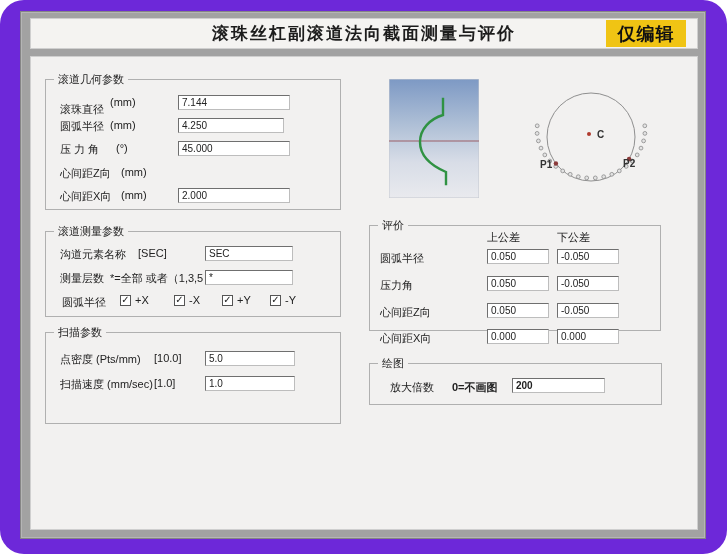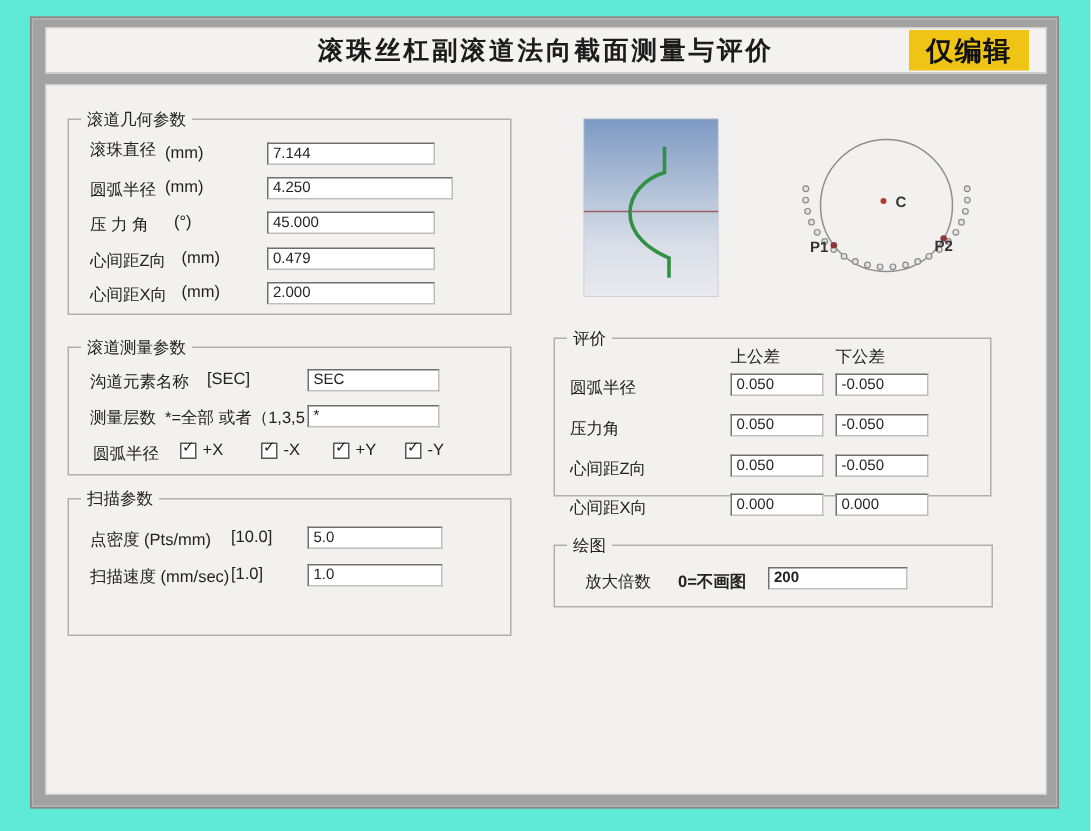--- a/index.html
+++ b/index.html
@@ -1,17 +1,17 @@
 <!DOCTYPE html>
 <html><head>
 <meta charset="utf-8">
 <style>
   * { margin:0; padding:0; box-sizing:border-box; }
   html,body { background:#ffffff; font-family:"Liberation Sans","DejaVu Sans",sans-serif; }
-  .stage { position:relative; width:727px; height:554px; background:#5eead4; overflow:hidden; }
+  .stage { position:relative; width:727px; height:554px; background:#6d28d9; overflow:hidden;border-radius:24px; }
 
   .window { position:absolute; left:20px; top:11px; width:686px; height:528px;
             background:#a2a2a2; border:1px solid #858585; box-shadow:inset 0 0 0 1px #b5b5b5; }
 
   .titlebar { position:absolute; left:9px; top:6px; width:668px; height:31px;
               background:#f4f3f1; border:1px solid #cfcfcf; display:flex;
               align-items:center; justify-content:center; }
   .title { font-size:17px; font-weight:600; color:#1c1c1c; letter-spacing:2px; }
   .badge { position:absolute; right:11px; top:1px; width:80px; height:27px;
            background:#f0c414; color:#111; font-size:18px; font-weight:700;
@@ -52,35 +52,34 @@
     <div class="titlebar">
       <span class="title">滚珠丝杠副滚道法向截面测量与评价</span>
       <span class="badge">仅编辑</span>
     </div>
 
     <div class="content">
 
       <div class="groupbox" style="left:14px; top:22px; width:296px; height:131px;">
         <span class="gtitle">滚道几何参数</span>
 
-        <span class="lbl" style="left:14px; top:12px;">滚珠直径</span>
+        <span class="lbl" style="left:14px; top:22px;">滚珠直径</span>
         <span class="lbl" style="left:64px; top:16px;">(mm)</span>
         <input class="fld" style="left: 132px; top: 15px; width: 112px;" value="7.144">
 
         <span class="lbl" style="left:14px; top:39px;">圆弧半径</span>
         <span class="lbl" style="left:64px; top:39px;">(mm)</span>
-        <input class="fld" style="left: 132px; top: 38px; width: 124px;" value="4.250">
+        <input class="fld" style="left: 132px; top: 38px; width: 106px;" value="4.250">
 
         <span class="lbl" style="left:14px; top:62px;">压 力 角</span>
         <span class="lbl" style="left:70px; top:62px;">(°)</span>
         <input class="fld" style="left: 132px; top: 61px; width: 112px;" value="45.000">
 
         <span class="lbl" style="left:14px; top:86px;">心间距Z向</span>
         <span class="lbl" style="left:75px; top:86px;">(mm)</span>
-        <input class="fld" style="left: 132px; top: 85px; width: 112px;" value="0.479">
 
         <span class="lbl" style="left:14px; top:109px;">心间距X向</span>
         <span class="lbl" style="left:75px; top:109px;">(mm)</span>
         <input class="fld" style="left: 132px; top: 108px; width: 112px;" value="2.000">
       </div>
 
       <div class="groupbox" style="left:14px; top:174px; width:296px; height:86px;">
         <span class="gtitle">滚道测量参数</span>
 
         <span class="lbl" style="left:14px; top:15px;">沟道元素名称</span>

